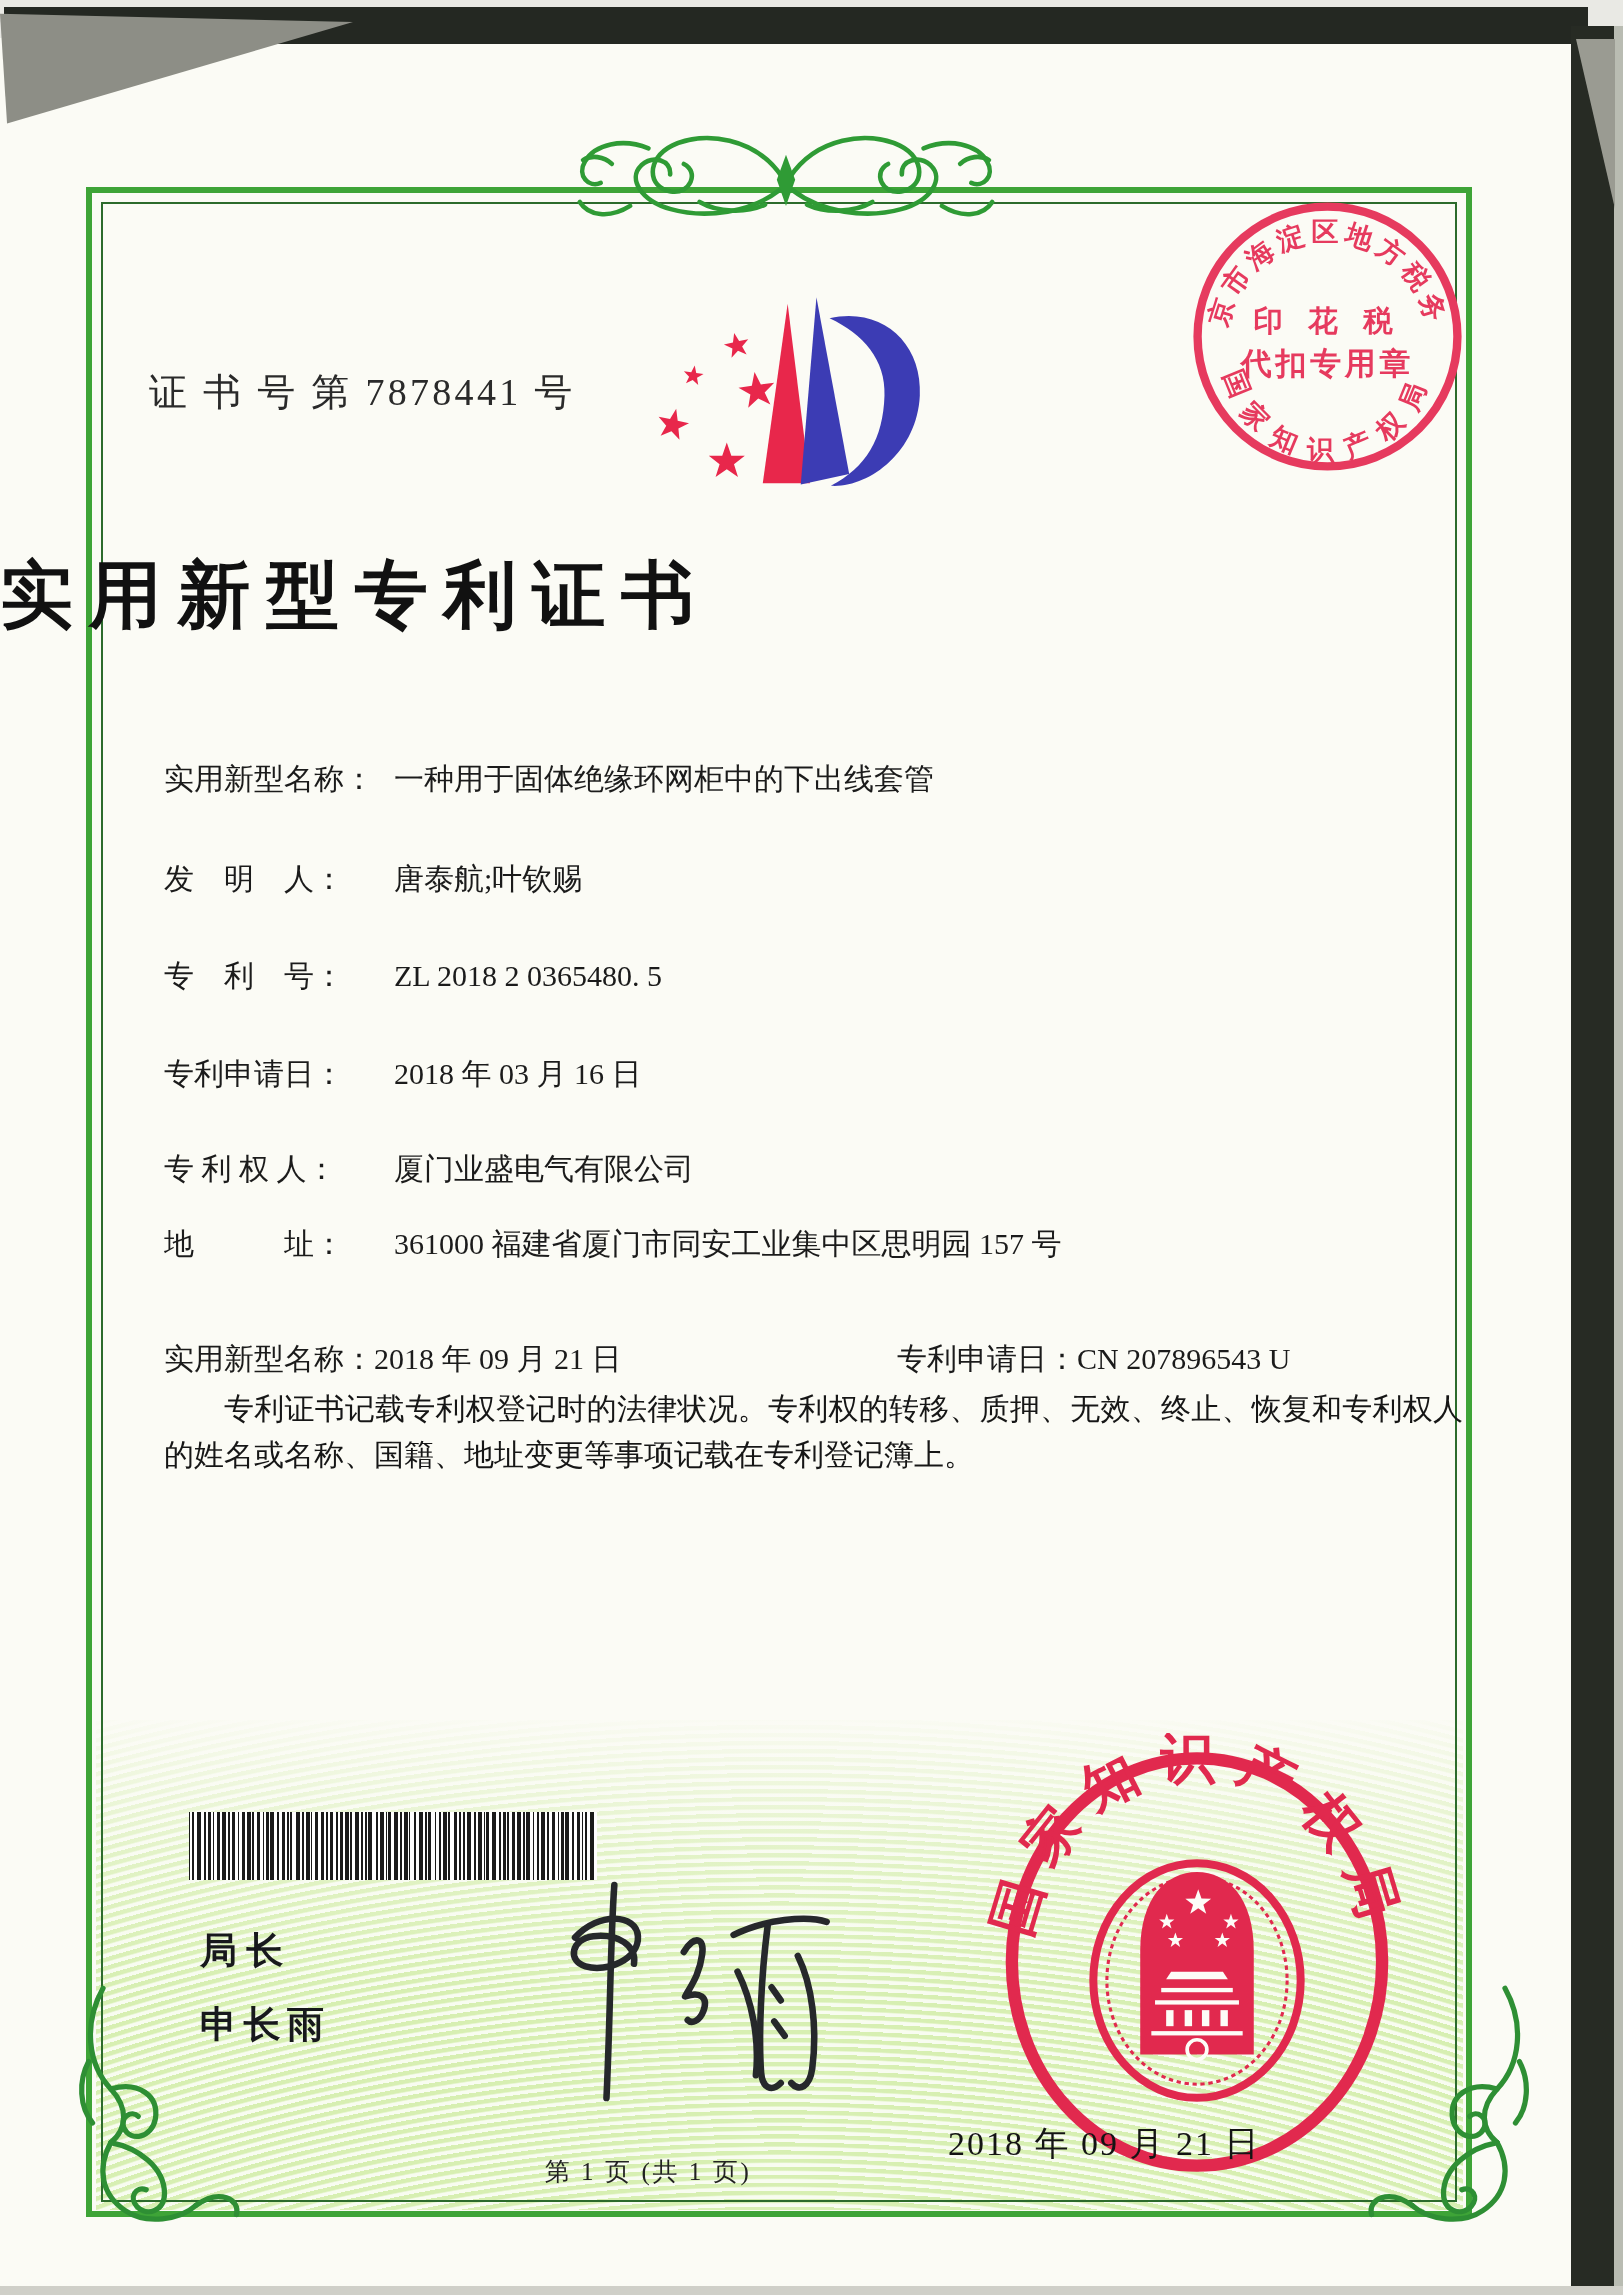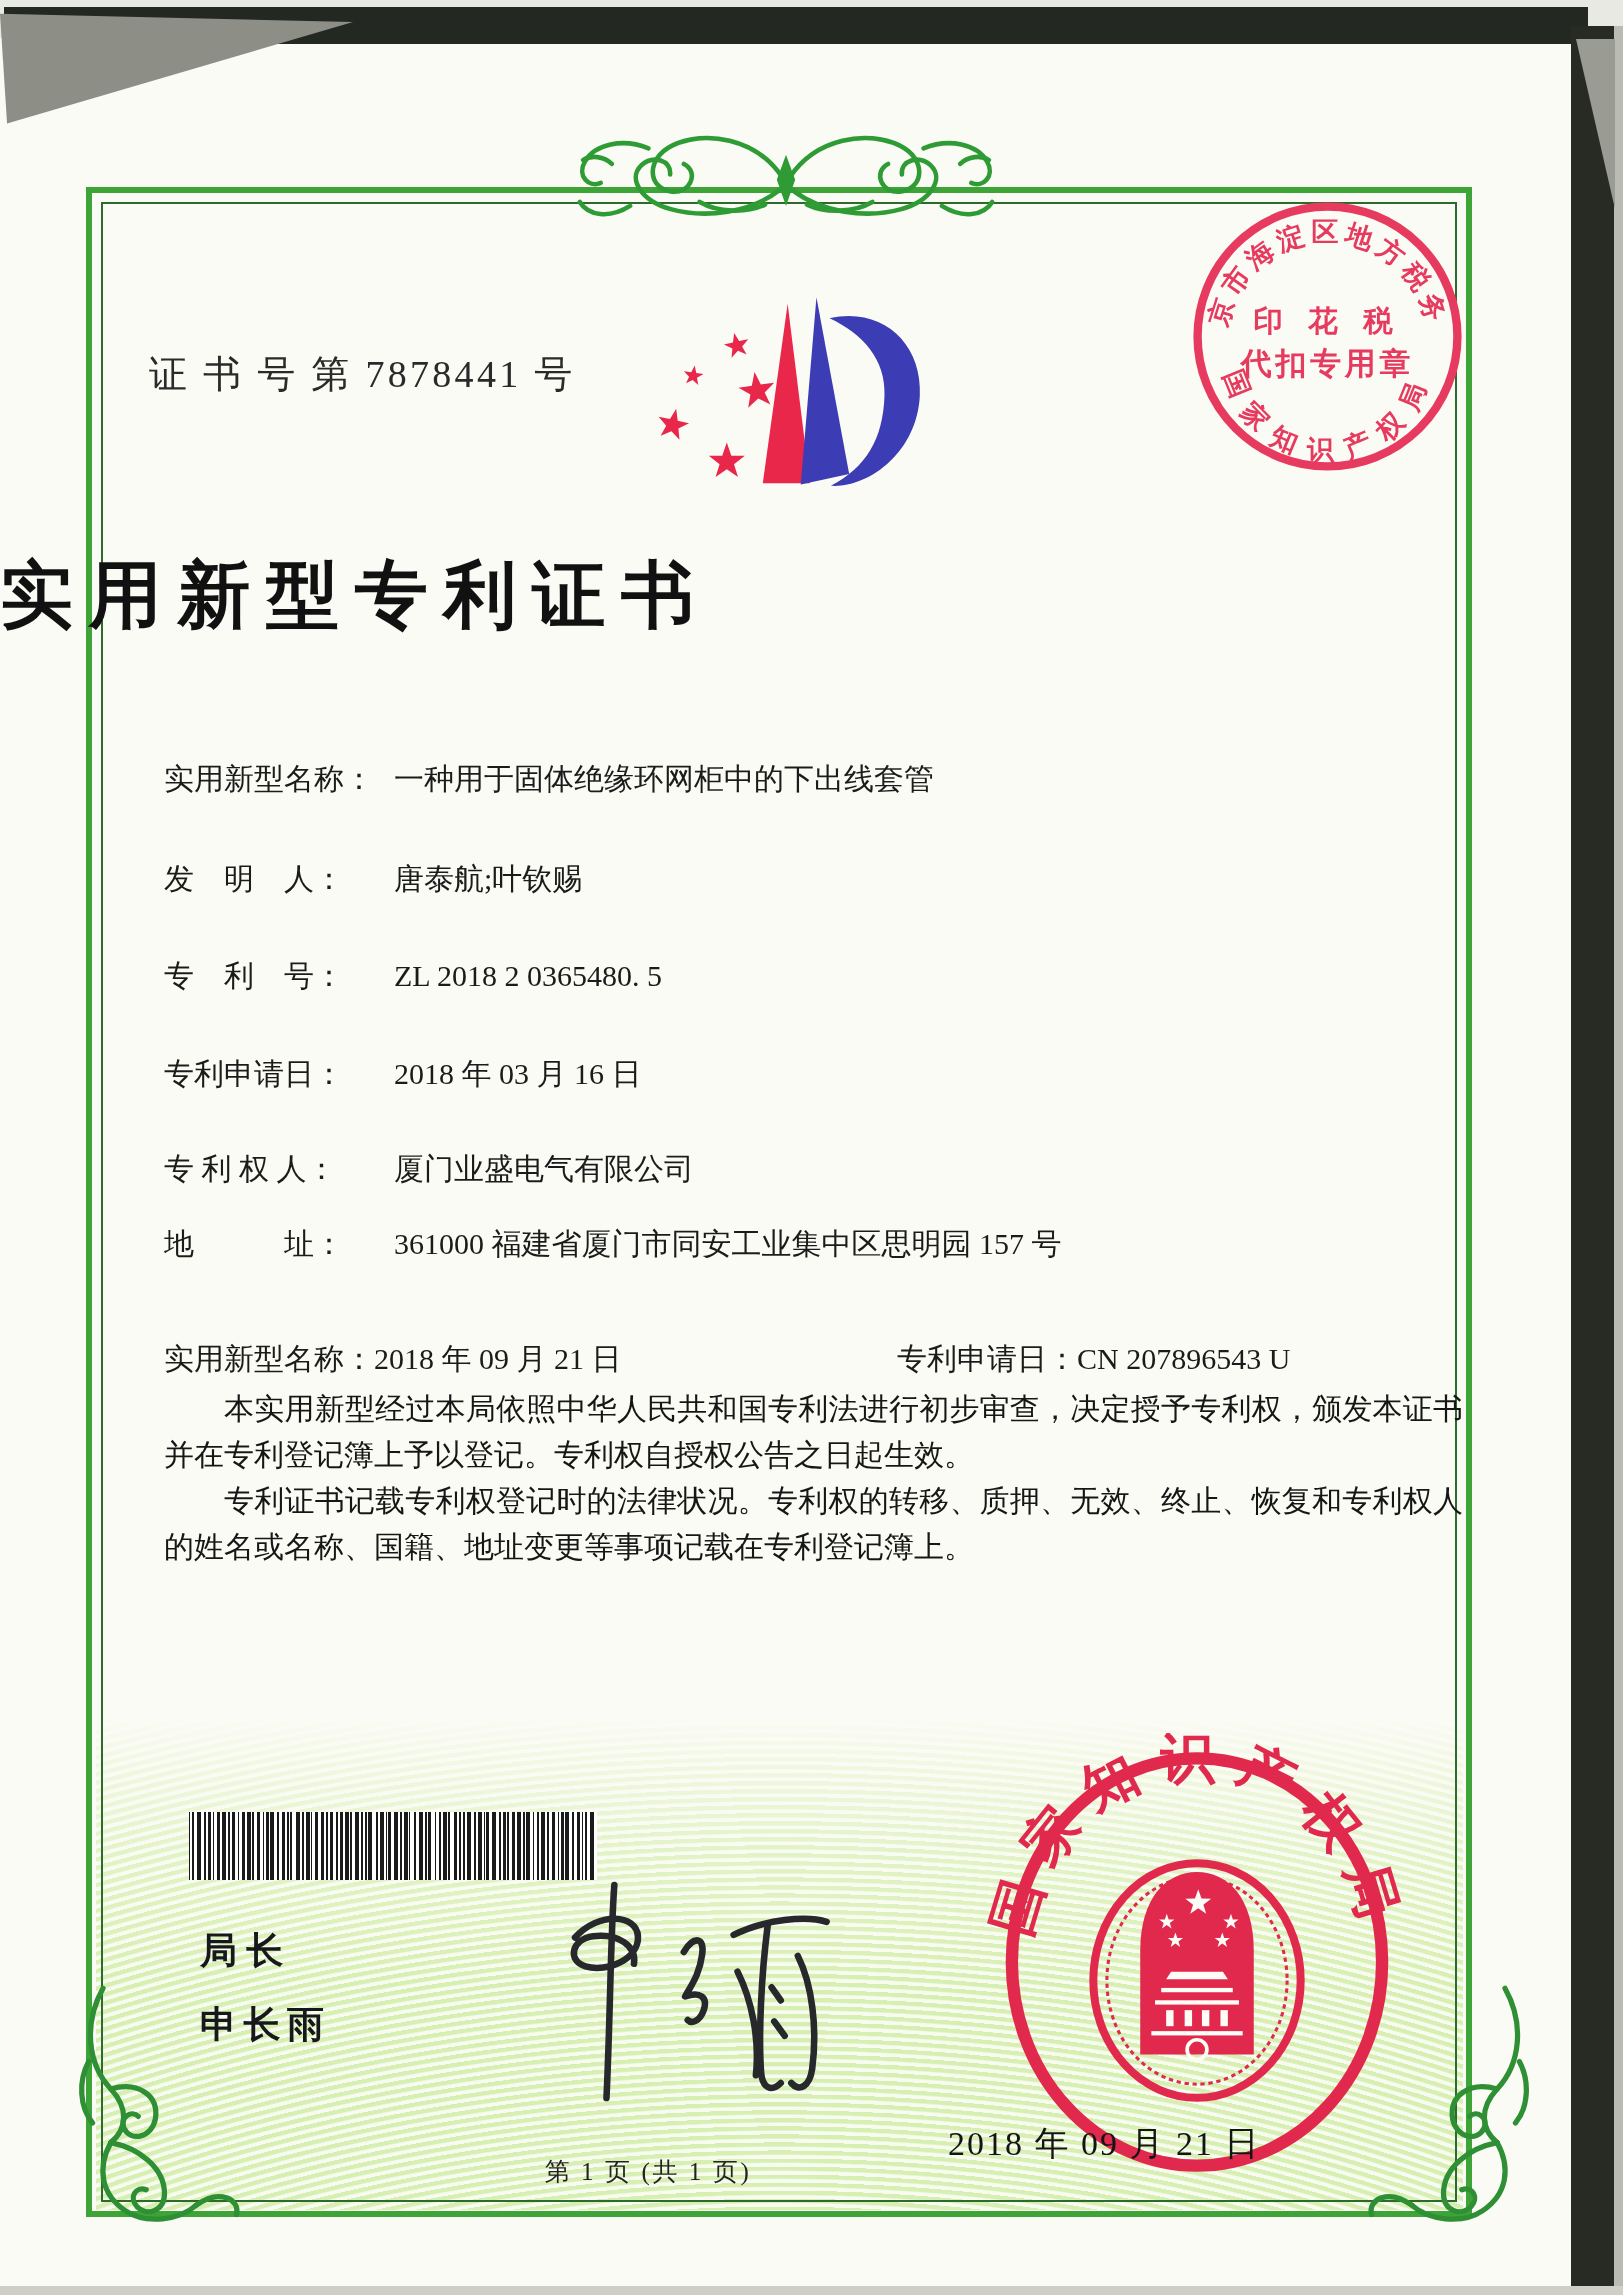--- a/index.html
+++ b/index.html
@@ -26,21 +26,21 @@
   .frame-inner{position:absolute;left:9.2px;top:9.2px;right:9.2px;bottom:9.2px;
     border:2px solid #2c6b2c;}
 
   
   .wave-band{position:absolute;left:96px;top:1720px;width:1367px;height:490px;
     background:
       linear-gradient(180deg,rgba(251,251,245,0.96) 0%,rgba(251,251,245,0.7) 10%,rgba(251,251,245,0.3) 28%,rgba(251,251,245,0) 55%),
       repeating-radial-gradient(2225px 1702px at 50% 1571px,#f8fcf0 0 3.9px,#d7efb2 5.9px 10.5px);
   }
 
-  .cert-no{position:absolute;left:149px;top:349px;font-size:38px;letter-spacing:3.3px;color:#2a2a2a;}
+  .cert-no{position:absolute;left:149px;top:367px;font-size:38px;letter-spacing:3.3px;color:#2a2a2a;}
 
   .title{position:absolute;left:0;top:547px;width:1558px;text-align:left;
     font-size:73px;font-weight:bold;letter-spacing:15.7px;color:#111;}
 
   .field-row{position:absolute;left:164px;font-size:30px;white-space:nowrap;color:#1b1b1b;}
   .field-label{display:inline-block;min-width:230px;}
   .grant-row .g-right{position:absolute;left:733px;top:0;}
 
   .paras{position:absolute;left:164px;top:1386px;width:1299px;font-size:30px;line-height:46px;
     text-align:justify;color:#161616;}
@@ -156,21 +156,20 @@
 <div class="field-row" style="top:1224px">
   <span class="field-label">地　　　址：</span><span>361000 福建省厦门市同安工业集中区思明园 157 号</span>
 </div>
 
 <div class="field-row grant-row" style="top:1339px;width:1299px">
   <span>实用新型名称：</span><span>2018 年 09 月 21 日</span>
   <span class="g-right"><span>专利申请日：</span><span>CN 207896543 U</span></span>
 </div>
 
 <div class="paras">
-  <p>本实用新型经过本局依照中华人民共和国专利法进行初步审查，决定授予专利权，颁发本证书并在专利登记簿上予以登记。专利权自授权公告之日起生效。</p>
   <p>专利证书记载专利权登记时的法律状况。专利权的转移、质押、无效、终止、恢复和专利权人的姓名或名称、国籍、地址变更等事项记载在专利登记簿上。</p>
 </div>
 
 <div class="barcode">
     <span style="width: 1.3px; margin-right: 1.3px;"></span>
     <span style="width: 2.6px; margin-right: 3.3px;"></span>
     <span style="width: 3.9px; margin-right: 2.6px;"></span>
     <span style="width: 2px; margin-right: 2px;"></span>
     <span style="width: 3.3px; margin-right: 1.3px;"></span>
     <span style="width: 1.3px; margin-right: 3.3px;"></span>

